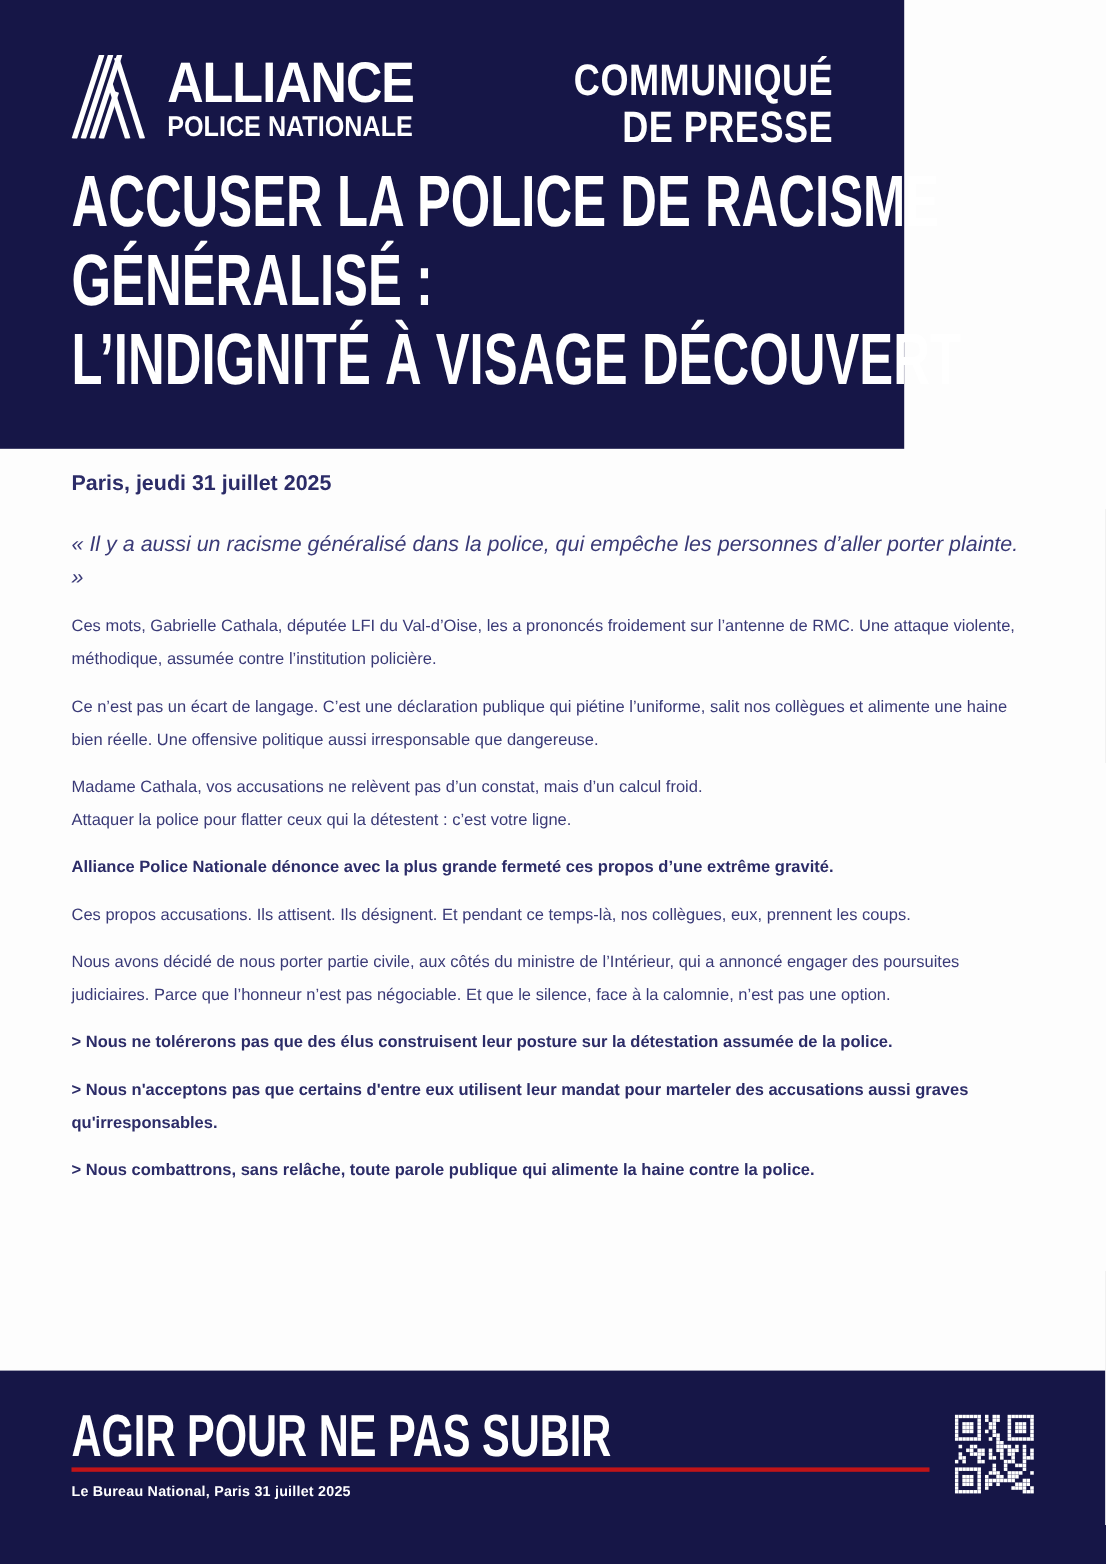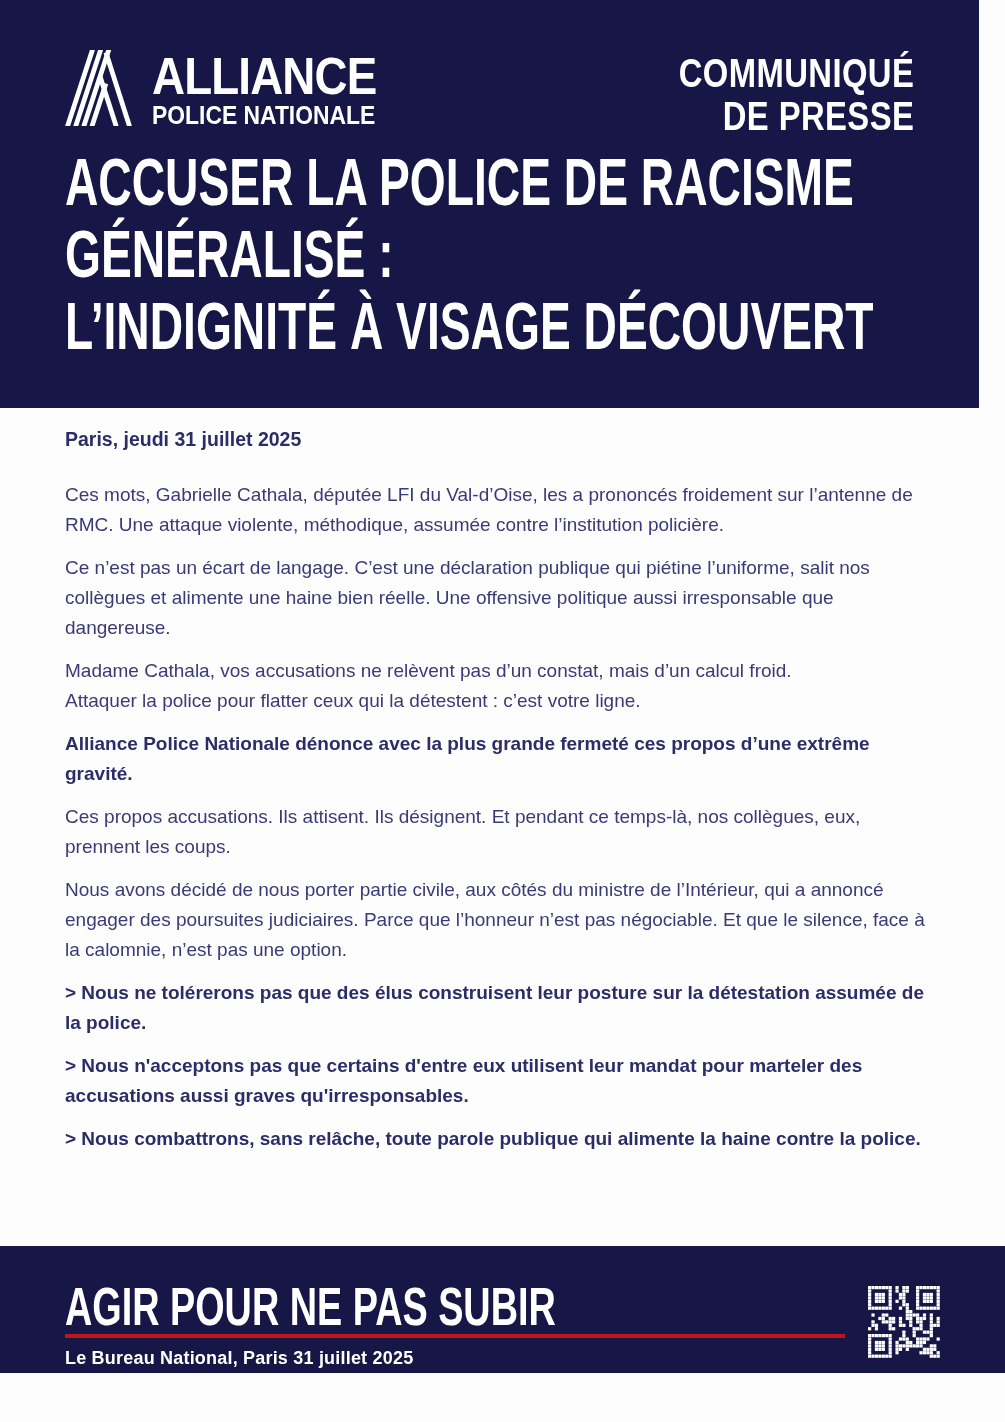--- a/index.html
+++ b/index.html
@@ -15,21 +15,21 @@
   .page{
     position:relative;
     width:1005px;height:1422px;
     margin:0 auto;
     background:var(--bg);
     overflow:hidden;
     font-family:"Liberation Sans","DejaVu Sans",sans-serif;
   }
   
   .masthead{
-    position:absolute;top:0;left:0;width:979px;height:408px;
+    position:absolute;top:0;left:0;width:822px;height:408px;
     background:var(--navy);
   }
   .brand{position:absolute;left:63px;top:50px;display:flex;align-items:flex-start;gap:15px;}
   .amark{width:74px;height:76px;flex:0 0 auto;}
   .brand-text{color:var(--white);padding-top:4px;}
   .brand-name{
     font-size:52px;font-weight:700;line-height:44px;letter-spacing:-1px;
     transform:scaleX(.88);transform-origin:left top;white-space:nowrap;
   }
   .brand-sub{
@@ -56,41 +56,41 @@
     font-size:19px;
   }
   .dateline{
     font-weight:700;color:var(--body-text-strong);
     font-size:19.5px;line-height:30px;margin:0 0 26px;
   }
   .quote{
     font-style:italic;font-size:19.5px;line-height:30px;margin:0 0 15px;
   }
   .para{
-    font-size:19px;line-height:30px;margin:0 0 13px;white-space:pre-line;
+    font-size:15px;line-height:30px;margin:0 0 13px;white-space:pre-line;
   }
   .para.bold{font-weight:700;color:var(--body-text-strong);}
   
   .footer{
-    position:absolute;left:0;top:1246px;width:1005px;height:127px;
+    position:absolute;left:0;top:1246px;width:1005px;height:176px;
     background:var(--navy);
   }
   .slogan{
     position:absolute;left:65px;top:32px;
     color:var(--white);
     font-size:54px;font-weight:700;line-height:56px;
     transform:scaleX(.70);transform-origin:left top;white-space:nowrap;
   }
   .red-line{
     position:absolute;left:65px;top:88px;width:780px;height:4px;
     background:var(--red);
   }
   .signature{
     position:absolute;left:65px;top:102px;
-    color:var(--white);font-size:18px;font-weight:700;letter-spacing:.2px;
+    color:var(--white);font-size:13px;font-weight:700;letter-spacing:.2px;
   }
   .qr{position:absolute;right:65px;top:40px;width:72px;height:72px;}
 </style>
 </head>
 <body>
 
 <div class="page">
 
   <header class="masthead">
 
@@ -118,20 +118,21 @@
 
     <h1 class="title">
       <div>ACCUSER LA POLICE DE RACISME</div>
       <div>GÉNÉRALISÉ :</div>
       <div>L’INDIGNITÉ À VISAGE DÉCOUVERT</div>
     </h1>
   </header>
 
   <main class="content">
     <p class="dateline">Paris, jeudi 31 juillet 2025</p>
+    <p class="quote">« Il y a aussi un racisme généralisé dans la police, qui empêche les personnes d’aller porter plainte. »</p>
     <div>
         <p class="para ">Ces mots, Gabrielle Cathala, députée LFI du Val-d’Oise, les a prononcés froidement sur l’antenne de RMC. Une attaque violente, méthodique, assumée contre l’institution policière.</p>
         <p class="para ">Ce n’est pas un écart de langage. C’est une déclaration publique qui piétine l’uniforme, salit nos collègues et alimente une haine bien réelle. Une offensive politique aussi irresponsable que dangereuse.</p>
         <p class="para ">Madame Cathala, vos accusations ne relèvent pas d’un constat, mais d’un calcul froid.
 Attaquer la police pour flatter ceux qui la détestent : c’est votre ligne.</p>
         <p class="para bold">Alliance Police Nationale dénonce avec la plus grande fermeté ces propos d’une extrême gravité.</p>
         <p class="para ">Ces propos accusations. Ils attisent. Ils désignent. Et pendant ce temps-là, nos collègues, eux, prennent les coups.</p>
         <p class="para ">Nous avons décidé de nous porter partie civile, aux côtés du ministre de l’Intérieur, qui a annoncé engager des poursuites judiciaires. Parce que l’honneur n’est pas négociable. Et que le silence, face à la calomnie, n’est pas une option.</p>
         <p class="para bold">&gt; Nous ne tolérerons pas que des élus construisent leur posture sur la détestation assumée de la police.</p>
         <p class="para bold">&gt; Nous n'acceptons pas que certains d'entre eux utilisent leur mandat pour marteler des accusations aussi graves qu'irresponsables.</p>

